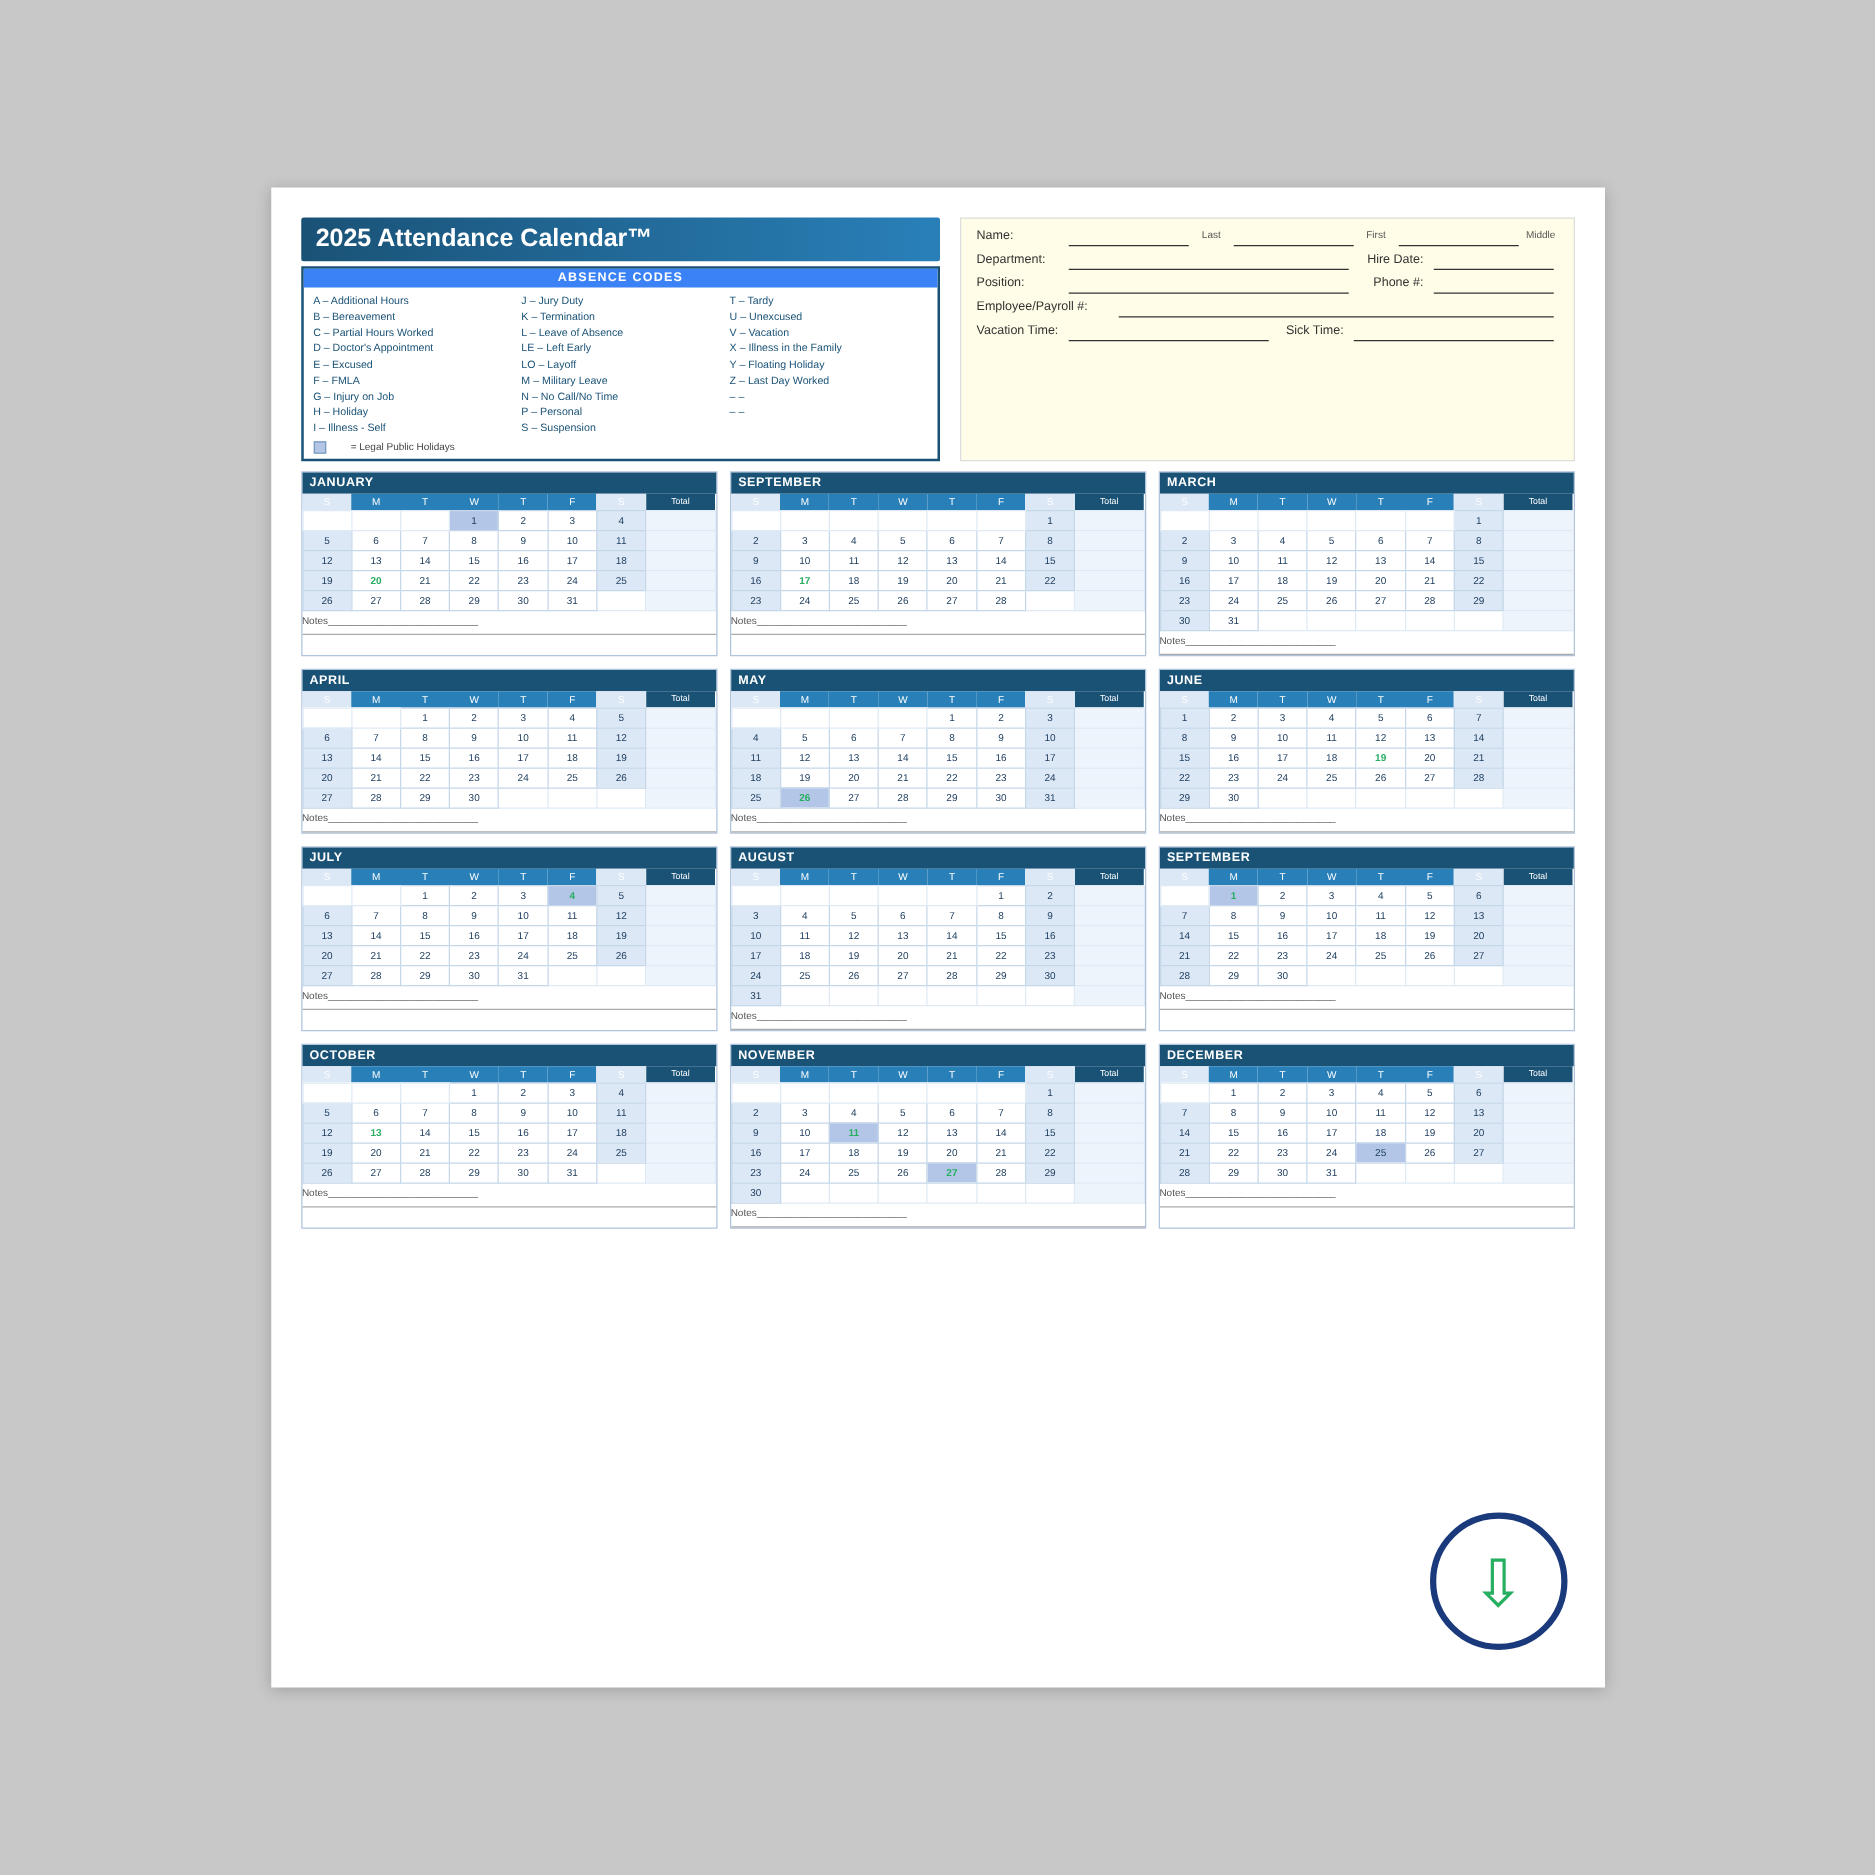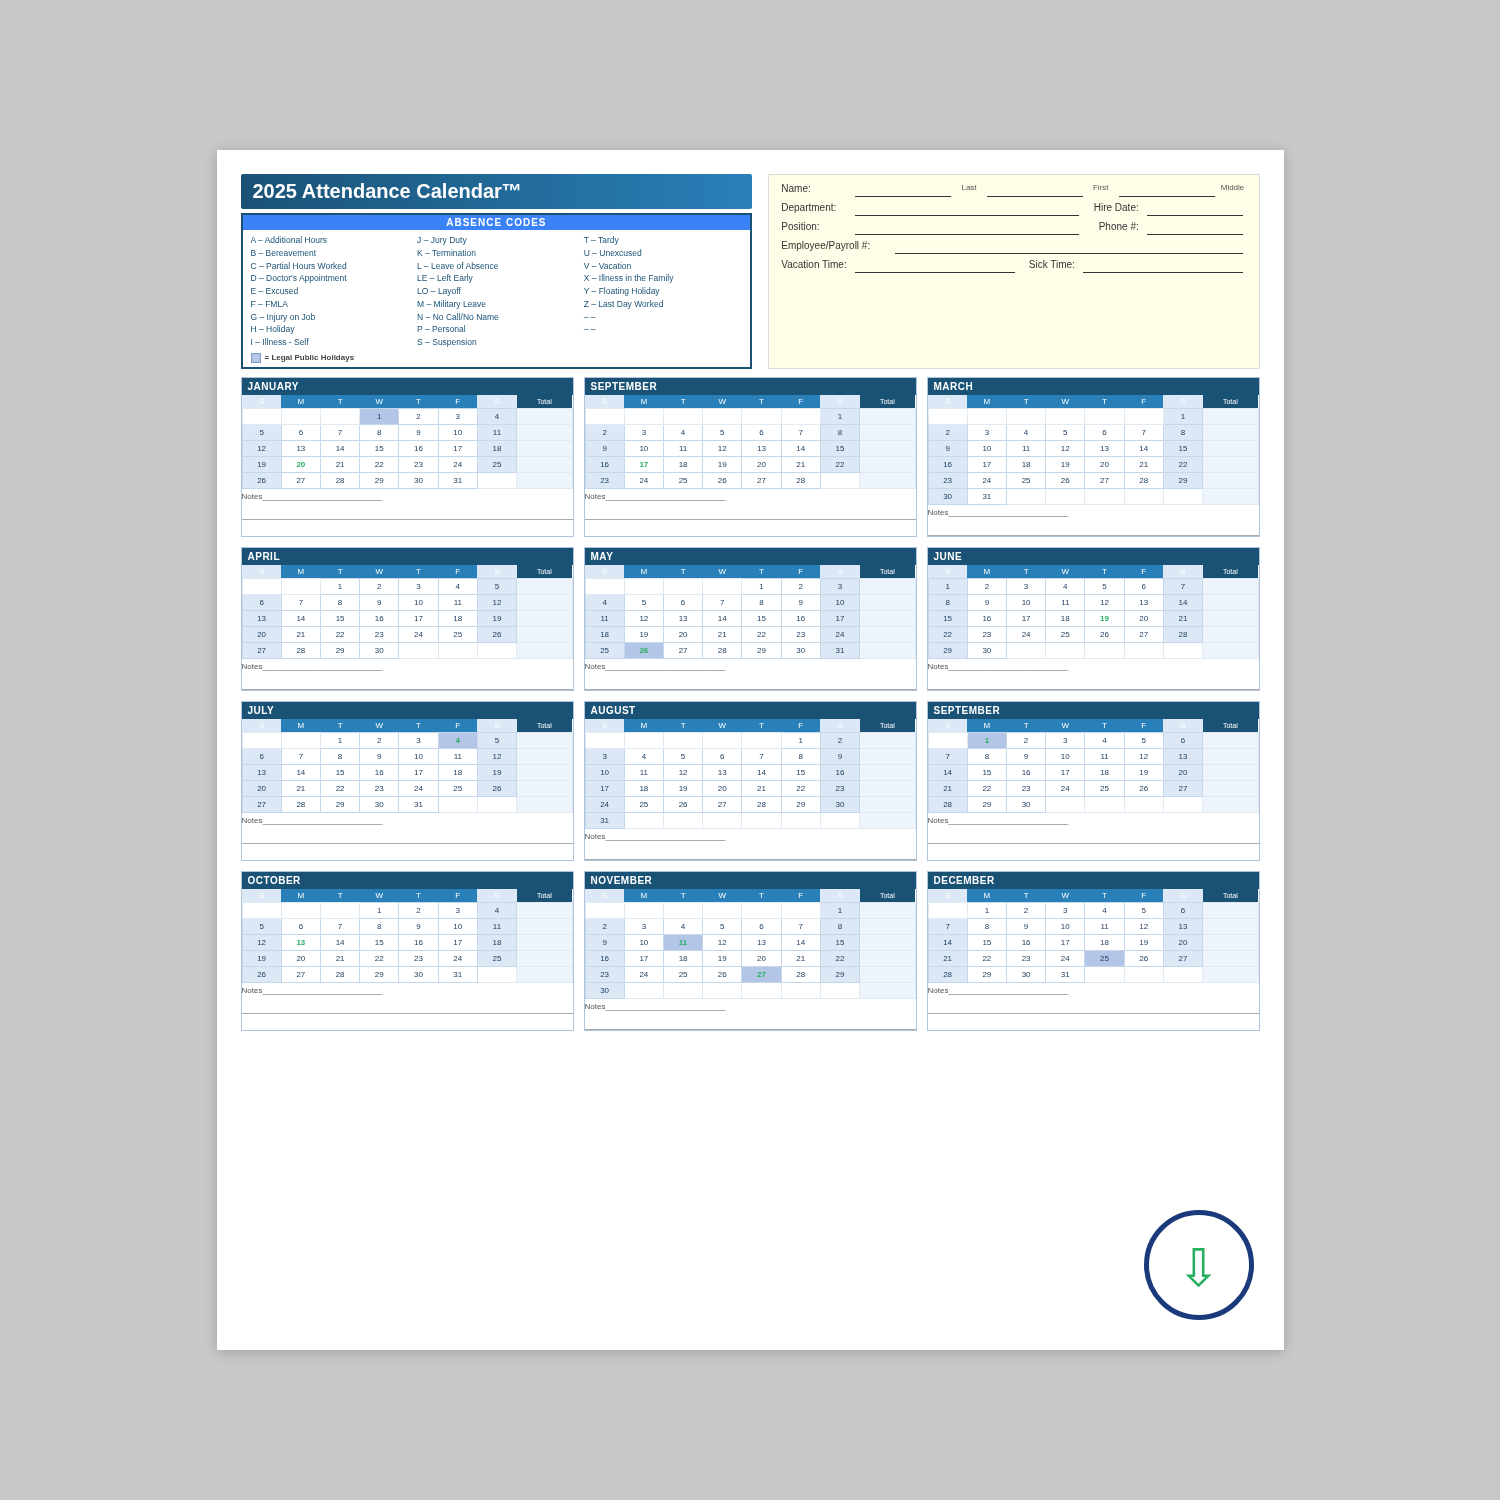--- a/index.html
+++ b/index.html
@@ -67,25 +67,24 @@
       font-size: 8.5px;
       color: #1a5276;
       line-height: 1.5;
     }
     .codes-col span {
       display: block;
     }
     .holiday-legend {
       display: flex;
       align-items: center;
-      gap: 4px;
+      gap: 20px;
       margin-top: 4px;
       font-size: 8px;
       color: #444;
-      font-weight: bold;
     }
     .legend-box {
       width: 10px;
       height: 10px;
       background: #b3c6e7;
       border: 1px solid #7a9abf;
       display: inline-block;
     }
     
     .field-row {
@@ -174,21 +173,21 @@
     }
     .month-table td.highlight-green {
       color: #27ae60;
       font-weight: bold;
     }
     .notes-line {
       font-size: 8px;
       color: #555;
       margin-top: 3px;
       border-bottom: 1px solid #aaa;
-      padding-bottom: 18px;
+      padding-bottom: 6px;
     }
     
     .download-overlay {
       position: absolute;
       bottom: 30px;
       right: 30px;
       width: 110px;
       height: 110px;
     }
     .download-circle {
@@ -230,21 +229,21 @@
               <span>H – Holiday</span>
               <span>I  – Illness - Self</span>
             </div>
           <div class="codes-col" id="col2">
               <span>J  – Jury Duty</span>
               <span>K – Termination</span>
               <span>L  – Leave of Absence</span>
               <span>LE – Left Early</span>
               <span>LO – Layoff</span>
               <span>M – Military Leave</span>
-              <span>N – No Call/No Name</span>
+              <span>N – No Call/No Time</span>
               <span>P  – Personal</span>
               <span>S  – Suspension</span>
             </div>
           <div class="codes-col" id="col3">
               <span>T – Tardy</span>
               <span>U – Unexcused</span>
               <span>V – Vacation</span>
               <span>X – Illness in the Family</span>
               <span>Y – Floating Holiday</span>
               <span>Z – Last Day Worked</span>

